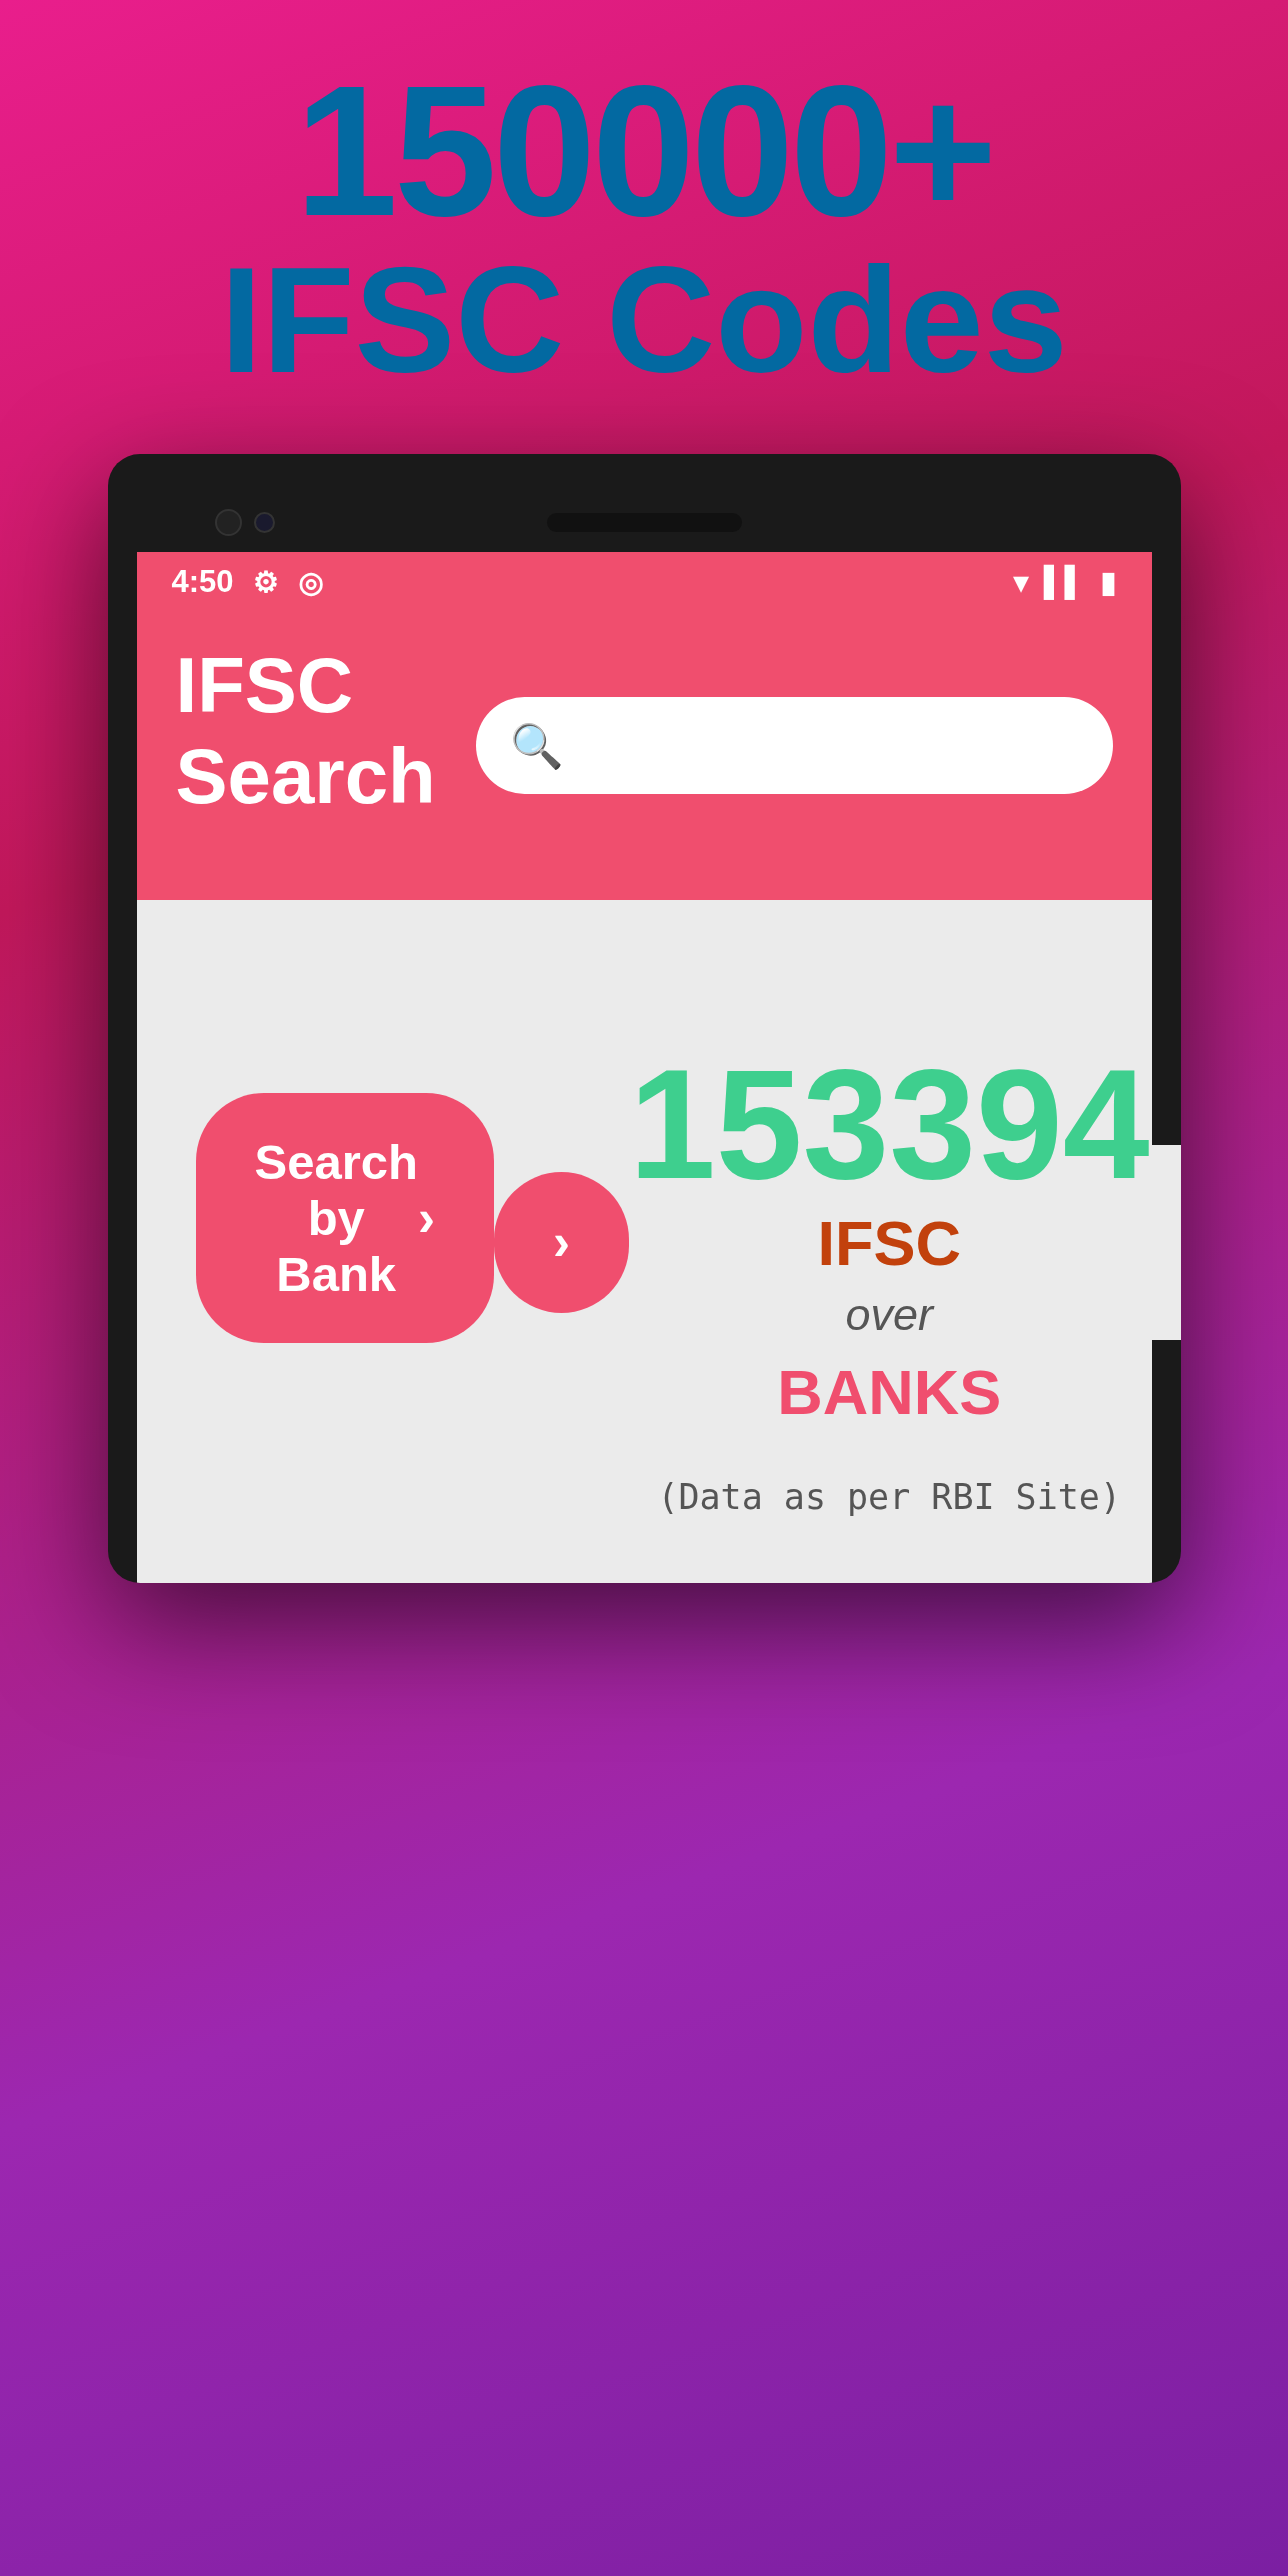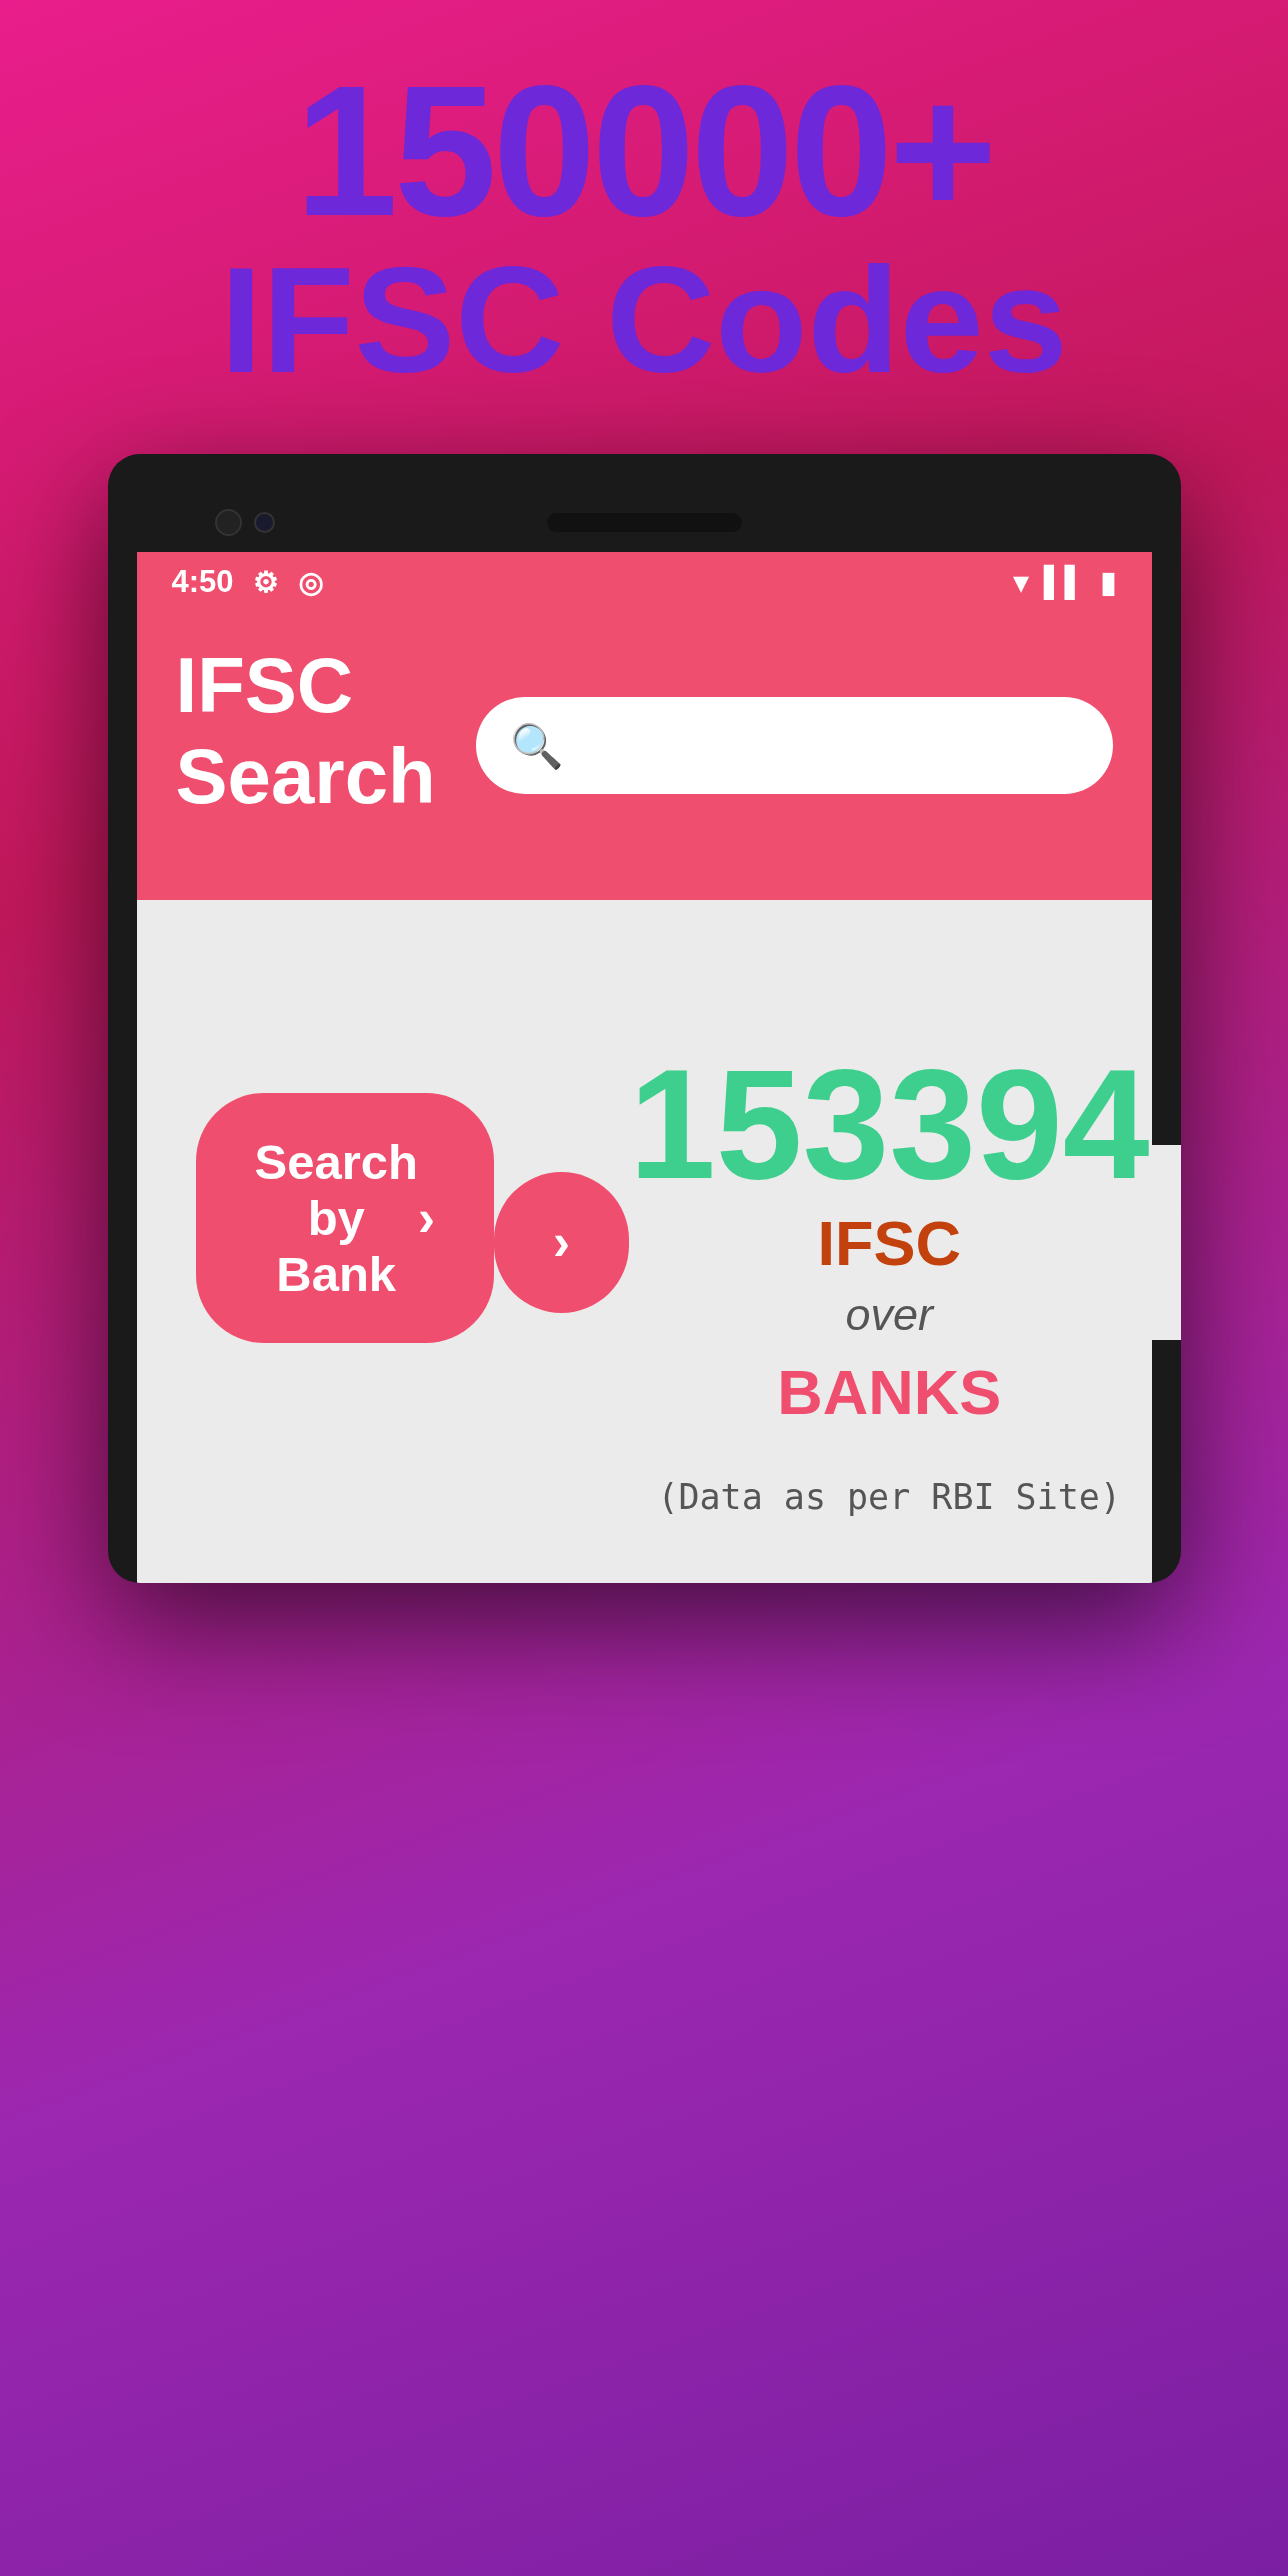--- a/index.html
+++ b/index.html
@@ -13,21 +13,21 @@
       display: flex;
       flex-direction: column;
       align-items: center;
       justify-content: flex-start;
     }
 
     
     .bg-headline {
       margin-top: 59px;
       text-align: center;
-      color: #6d28d9;
+      color: #0369a1;
       z-index: 1;
     }
     .bg-headline .big-number {
       font-size: 185px;
       font-weight: 900;
       line-height: 1.0;
       letter-spacing: -3.9px;
     }
     .bg-headline .ifsc-codes {
       font-size: 151px;

